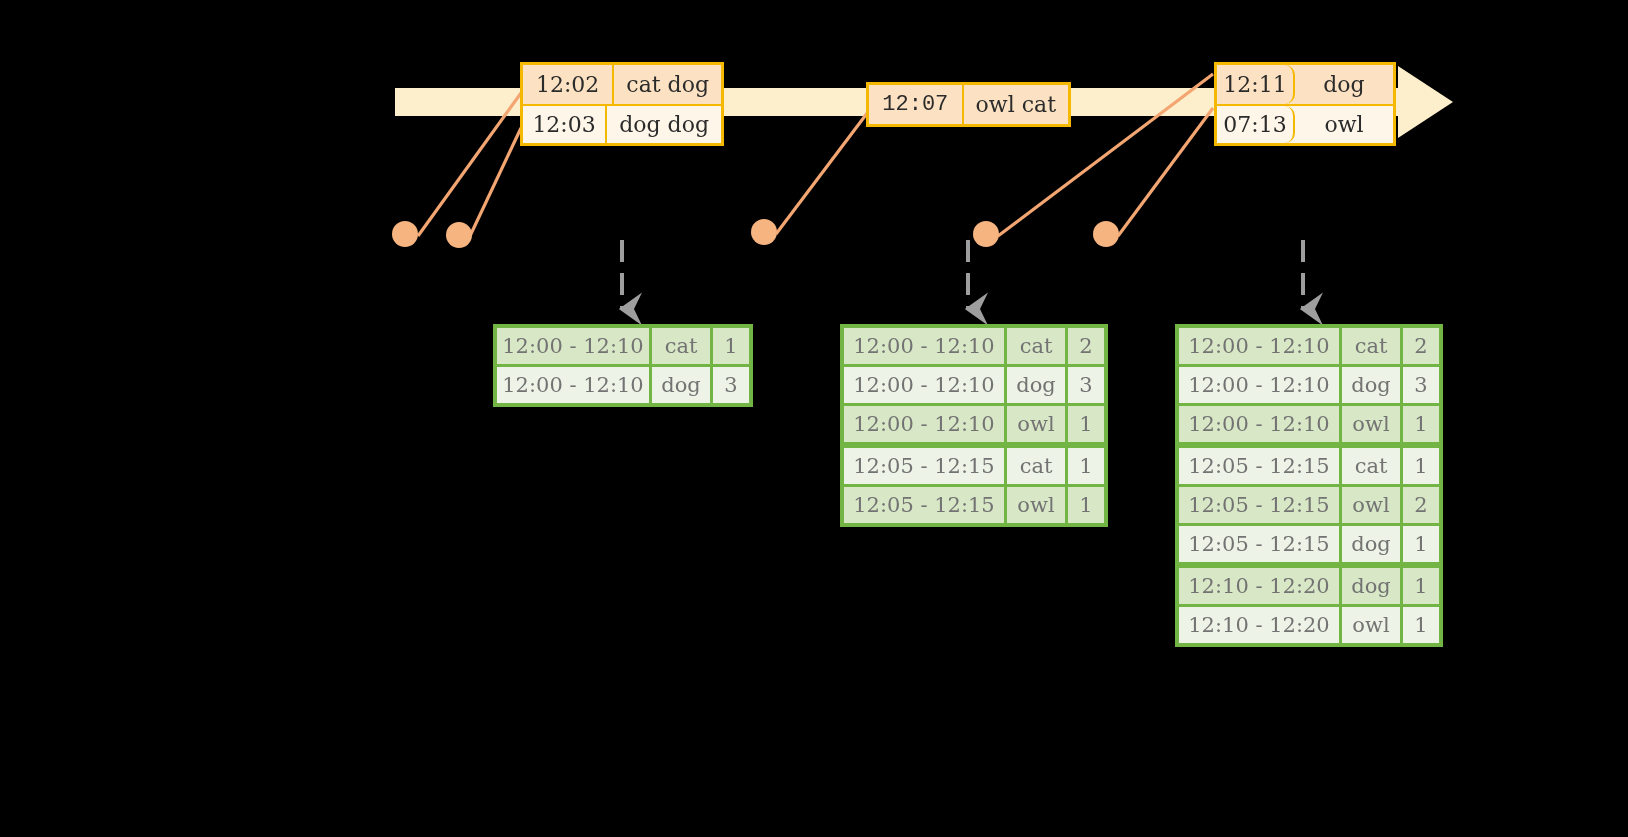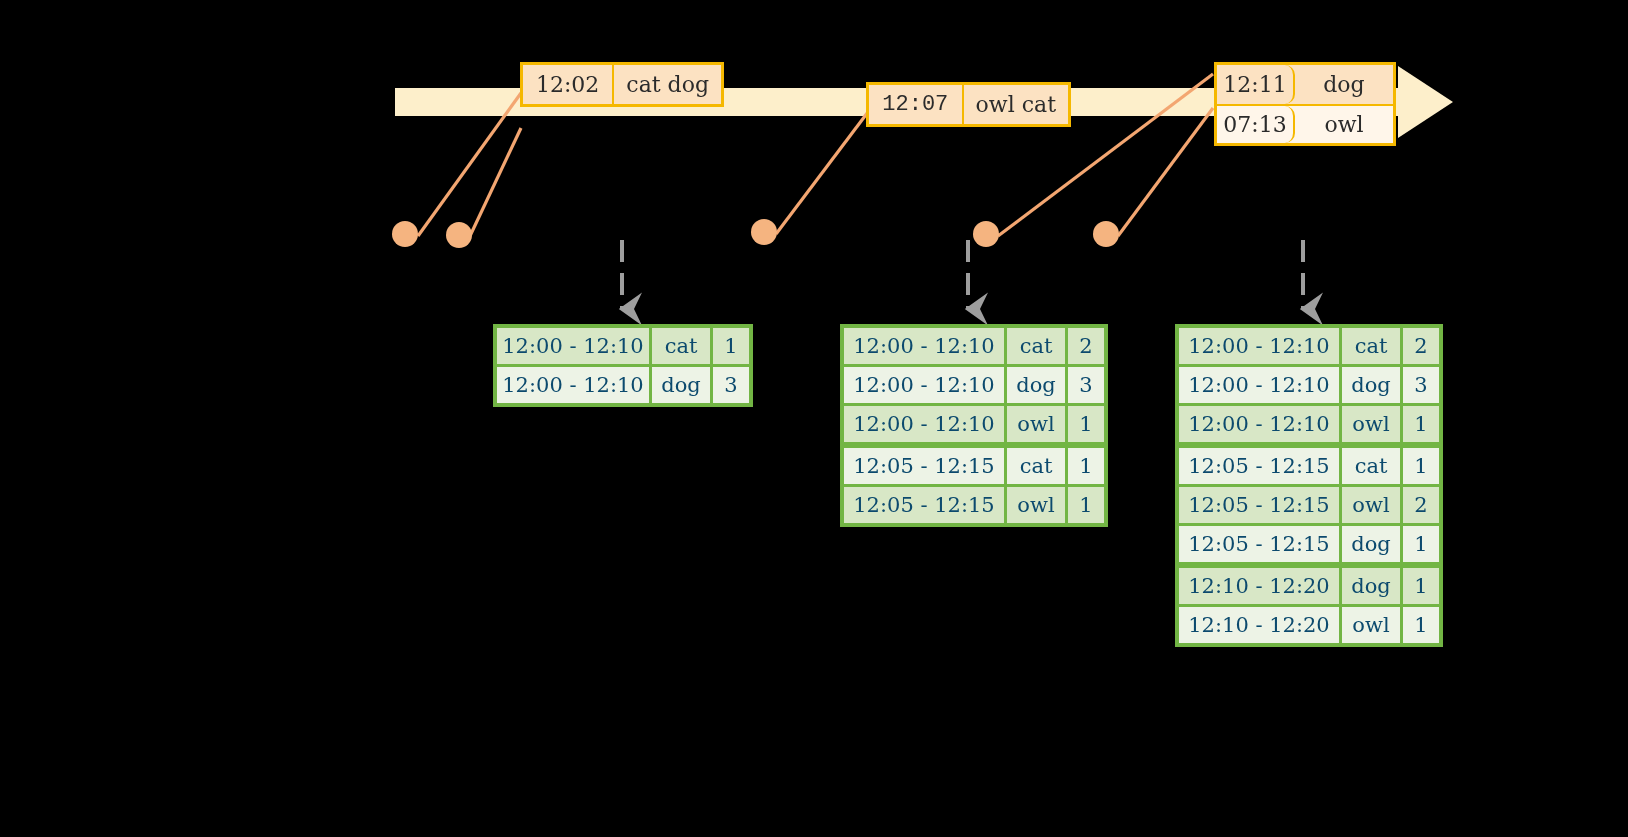--- a/index.html
+++ b/index.html
@@ -111,21 +111,21 @@
     display: flex;
     height: 36px;
     gap: 3px;
   }
   .grow.groupend { margin-bottom: 3px; }
   .gcell {
     display: flex;
     align-items: center;
     justify-content: center;
     font-size: 21px;
-    color: #0c4a6e;
+    color: #737373;
     font-family: "DejaVu Serif", "Liberation Serif", serif;
     white-space: nowrap;
     background: #EDF3E6;
   }
   .grow.alt .gcell { background: #D8E7C6; }
   .gcell.win { width: 152px; }
   .gcell.word { width: 58px; }
   .gcell.cnt { width: 36px; }
 
   #gtable1 { left: 493px; top: 324px; }
@@ -168,20 +168,24 @@
       <line x1="968" y1="240" x2="968" y2="309"></line>
       <line x1="1303" y1="240" x2="1303" y2="309"></line>
     </g>
   </svg>
 
   <div class="ebox" id="ebox1">
     <div class="erow shade">
       <div class="ecell time">12:02</div>
       <div class="ecell words">cat dog</div>
     </div>
+    <div class="erow">
+      <div class="ecell time">12:03</div>
+      <div class="ecell words">dog dog</div>
+    </div>
   </div>
 
   <div class="ebox" id="ebox2">
     <div class="erow shade">
       <div class="ecell time">12:07</div>
       <div class="ecell words">owl cat</div>
     </div>
   </div>
 
   <div class="ebox" id="ebox3">

